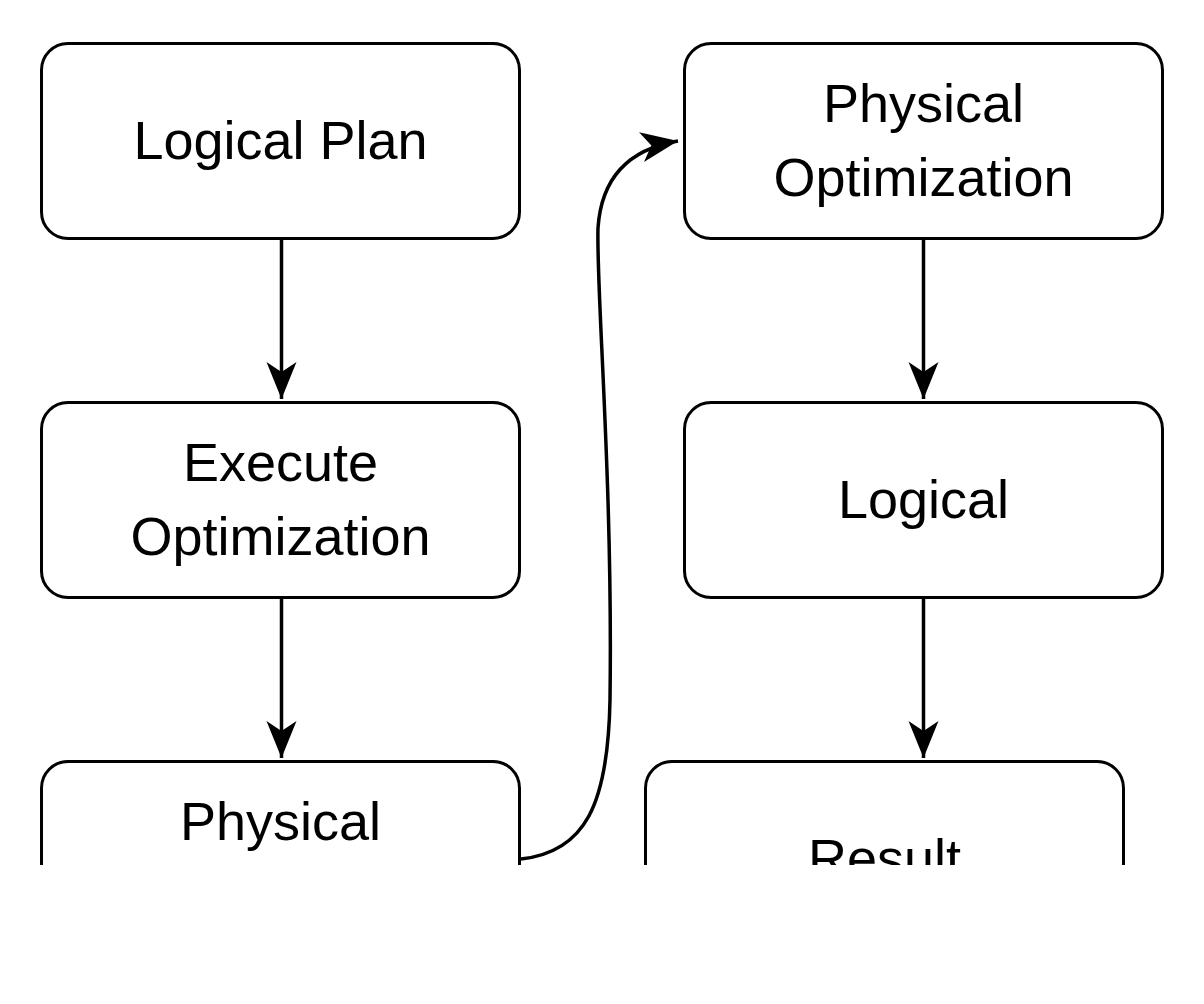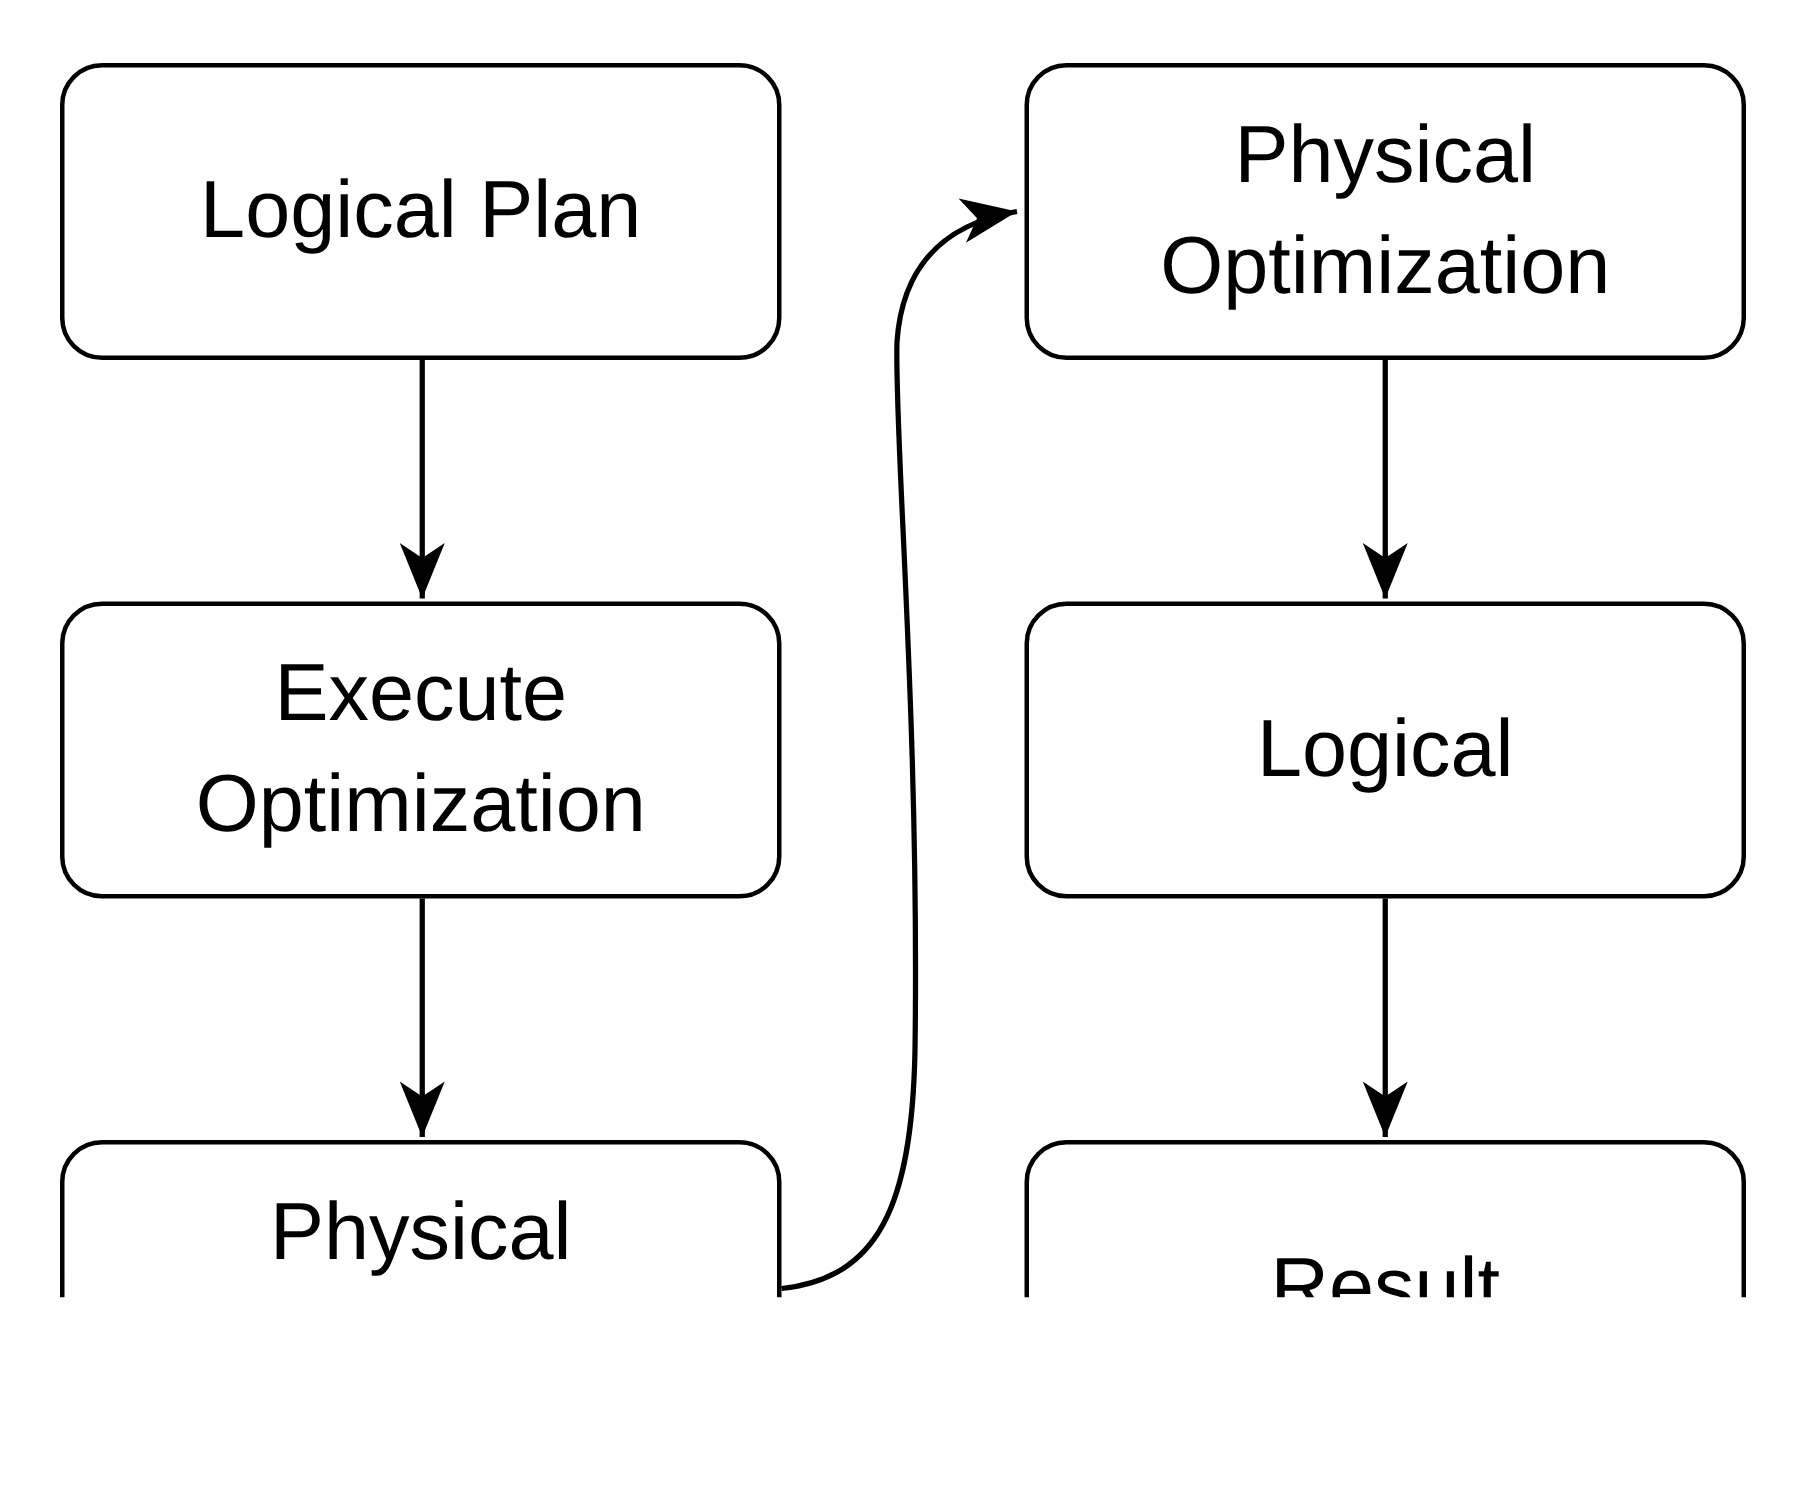--- a/index.html
+++ b/index.html
@@ -39,21 +39,21 @@
     line-height: 1.37;
     color: #000000;
     text-align: center;
     white-space: pre-line;
   }
   .pos-r1c1 { left: 40px;  top: 42px;  }
   .pos-r2c1 { left: 40px;  top: 401px; }
   .pos-r3c1 { left: 40px;  top: 760px; }
   .pos-r1c2 { left: 683px; top: 42px;  }
   .pos-r2c2 { left: 683px; top: 401px; }
-  .pos-r3c2 { left: 683px; top: 760px; }
+  .pos-r3c2 { left: 644px; top: 760px; }
   .edge {
     fill: none;
     stroke-width: 3.5px;
   }
 </style>
 </head>
 <body>
 
 <div id="canvas">
 

